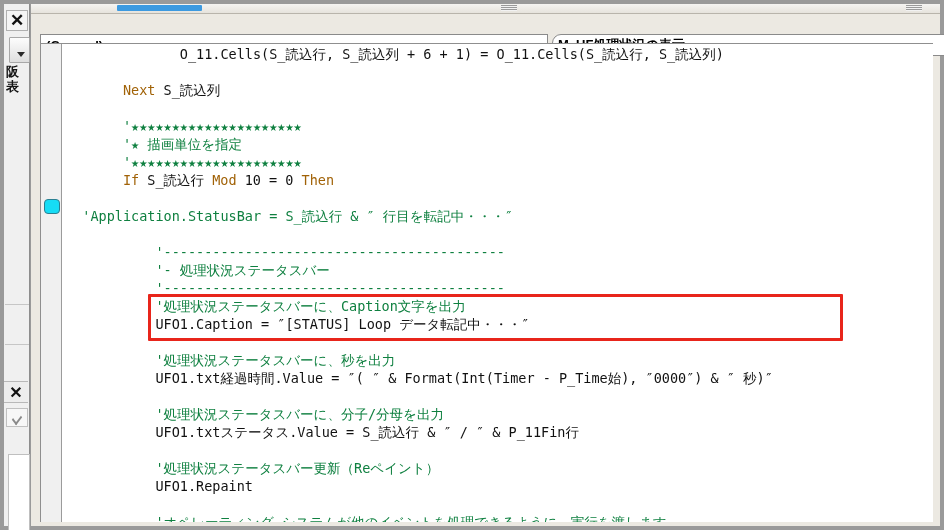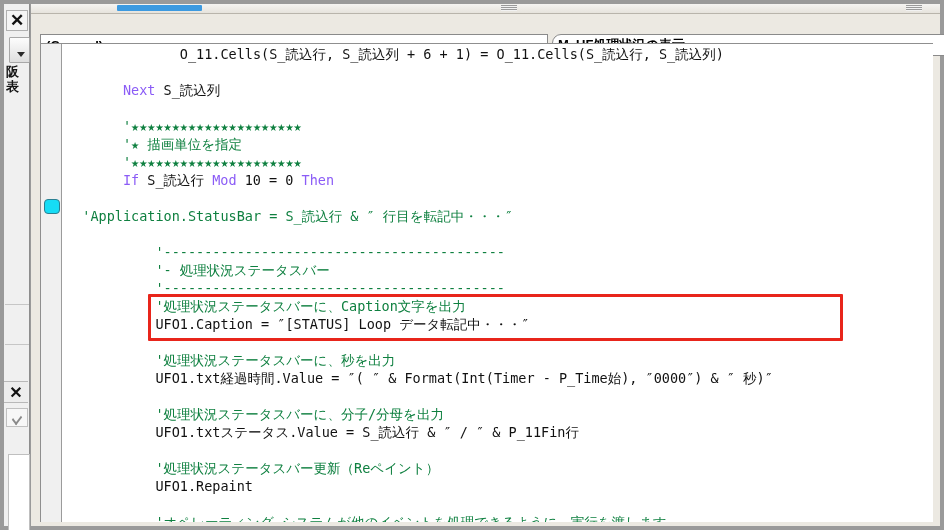--- a/index.html
+++ b/index.html
@@ -242,21 +242,21 @@
     position: absolute;
     left: 25px; top: 1px;
     width: 1200px;
     font-family: "DejaVu Sans Mono", monospace;
     font-size: 13.5px;
     line-height: 18px;
     white-space: pre;
   }
   .ln { height: 18px; }
   .cm { color: #0f8040; }          
-  .kw { color: #8b5cf6; }          
+  .kw { color: #a16207; }          
   .pl { color: #111111; }
 
   
   .red-box {
     position: absolute;
     left: 107px; top: 250px;
     width: 695px; height: 47px;
     border: 3px solid #e8251b;
     box-sizing: border-box;
     border-radius: 1px;

